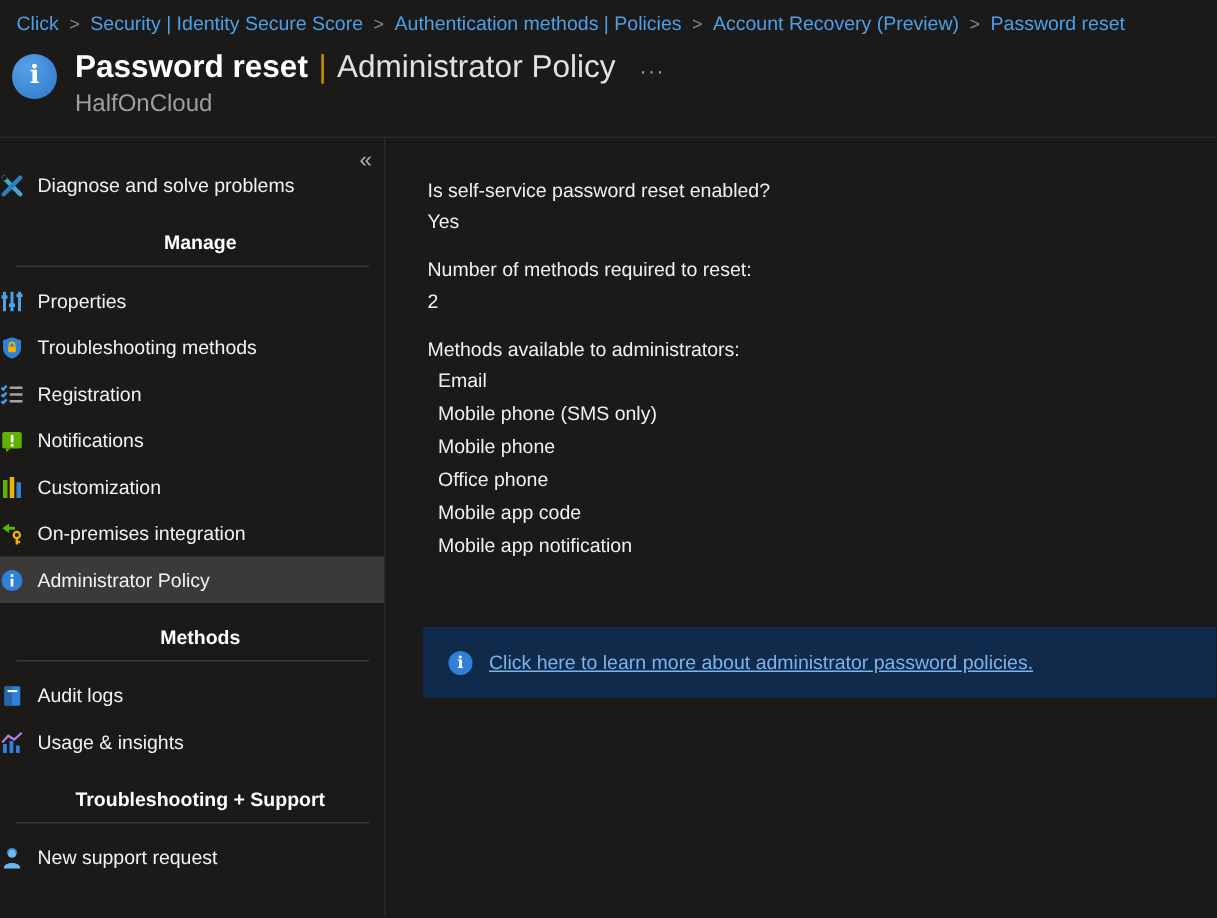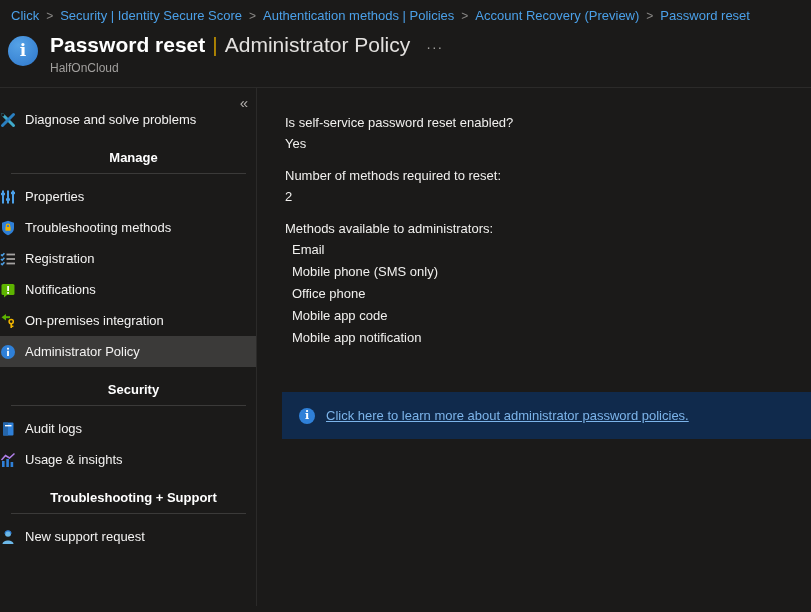--- a/index.html
+++ b/index.html
@@ -33,21 +33,21 @@
   .page-icon .i-glyph {
     color:#fff; font-family:"DejaVu Serif", serif; font-weight:700;
     font-size:17px; line-height:1; margin-top:-1px;
   }
   .title-row { display:flex; align-items:center; }
   .title-line { font-size:21px; line-height:26px; }
   .title-primary { color:#ffffff; font-weight:700; }
   .title-sep { color:#bf9000; font-weight:400; padding:0 7px; }
   .title-secondary { color:#e3e1df; font-weight:400; }
   .more-dots { color:#a19f9d; font-size:14px; margin:3px 0 0 16px; letter-spacing:1px; }
-  .subtitle { color:#a19f9d; font-size:12px; margin-top:3px; }
+  .subtitle { color:#a19f9d; font-size:16px; margin-top:3px; }
 
   .header-divider { border-bottom:1px solid #2b2a29; margin-top:12px; }
 
   
   .layout { display:flex; height:518px; }
   .sidebar {
     width:257px; flex:0 0 257px; position:relative;
     border-right:1px solid #2b2a29; padding-top:16px;
   }
   .collapse-btn {
@@ -187,20 +187,30 @@
         <svg viewBox="0 0 16 16" width="16" height="16">
           <rect x="1.5" y="2" width="13" height="11" rx="1.5" fill="#5db300"></rect>
           <path d="M4 13 L4 15.5 L7 13 Z" fill="#5db300"></path>
           <rect x="7.2" y="4" width="1.8" height="5" fill="#ffffff"></rect>
           <rect x="7.2" y="10" width="1.8" height="1.8" fill="#ffffff"></rect>
         </svg>
       </span>
       <span>Notifications</span>
     </div>
 
+    <div class="nav-item">
+      <span class="nav-icon">
+        <svg viewBox="0 0 16 16" width="16" height="16">
+          <rect x="2" y="3" width="3" height="12" fill="#5db300"></rect>
+          <rect x="6.5" y="1" width="3" height="14" fill="#f0b400"></rect>
+          <rect x="11" y="4.5" width="3" height="10.5" fill="#2f80d8"></rect>
+        </svg>
+      </span>
+      <span>Customization</span>
+    </div>
 
     <div class="nav-item">
       <span class="nav-icon">
         <svg viewBox="0 0 16 16" width="16" height="16">
           <line x1="5" y1="4.2" x2="10" y2="4.2" stroke="#5db300" stroke-width="2"></line>
           <polygon points="1.5,4.2 6,1 6,7.4" fill="#5db300"></polygon>
           <circle cx="11.2" cy="8.6" r="2.1" fill="none" stroke="#f0b400" stroke-width="1.5"></circle>
           <line x1="11.2" y1="10.7" x2="11.2" y2="15" stroke="#f0b400" stroke-width="1.6"></line>
           <line x1="11.2" y1="13.3" x2="13.4" y2="13.3" stroke="#f0b400" stroke-width="1.6"></line>
         </svg>
@@ -212,21 +222,21 @@
       <span class="nav-icon">
         <svg viewBox="0 0 16 16" width="16" height="16">
           <circle cx="8" cy="8" r="7" fill="#2f80d8"></circle>
           <rect x="7.1" y="3.8" width="1.8" height="1.8" fill="#ffffff"></rect>
           <rect x="7.1" y="6.8" width="1.8" height="5.2" fill="#ffffff"></rect>
         </svg>
       </span>
       <span>Administrator Policy</span>
     </div>
 
-    <div class="section-head">Security</div>
+    <div class="section-head">Methods</div>
     <div class="section-divider"></div>
 
     <div class="nav-item">
       <span class="nav-icon">
         <svg viewBox="0 0 16 16" width="16" height="16">
           <rect x="3" y="1.5" width="10.5" height="13" rx="1" fill="#2f80d8"></rect>
           <rect x="3" y="1.5" width="5" height="13" fill="#2566ab"></rect>
           <rect x="5" y="4" width="6.5" height="1.4" fill="#ffffff"></rect>
         </svg>
       </span>
@@ -268,20 +278,21 @@
 
     <div class="qa-block">
       <div class="qa-question">Number of methods required to reset:</div>
       <div class="qa-answer">2</div>
     </div>
 
     <div class="methods-label">Methods available to administrators:</div>
     <div class="methods-list">
       <div class="method-item">Email</div>
       <div class="method-item">Mobile phone (SMS only)</div>
+      <div class="method-item">Mobile phone</div>
       <div class="method-item">Office phone</div>
       <div class="method-item">Mobile app code</div>
       <div class="method-item">Mobile app notification</div>
     </div>
 
     <div class="info-banner">
       <span class="banner-info-icon">i</span>
       <a class="banner-link">Click here to learn more about administrator password policies.</a>
     </div>
   </main>

